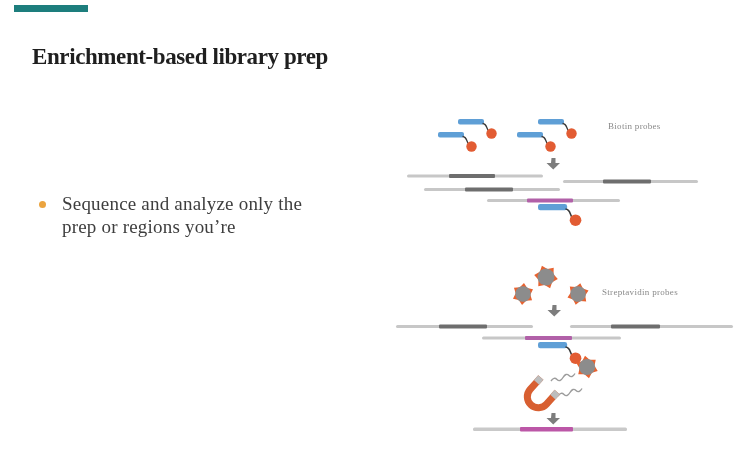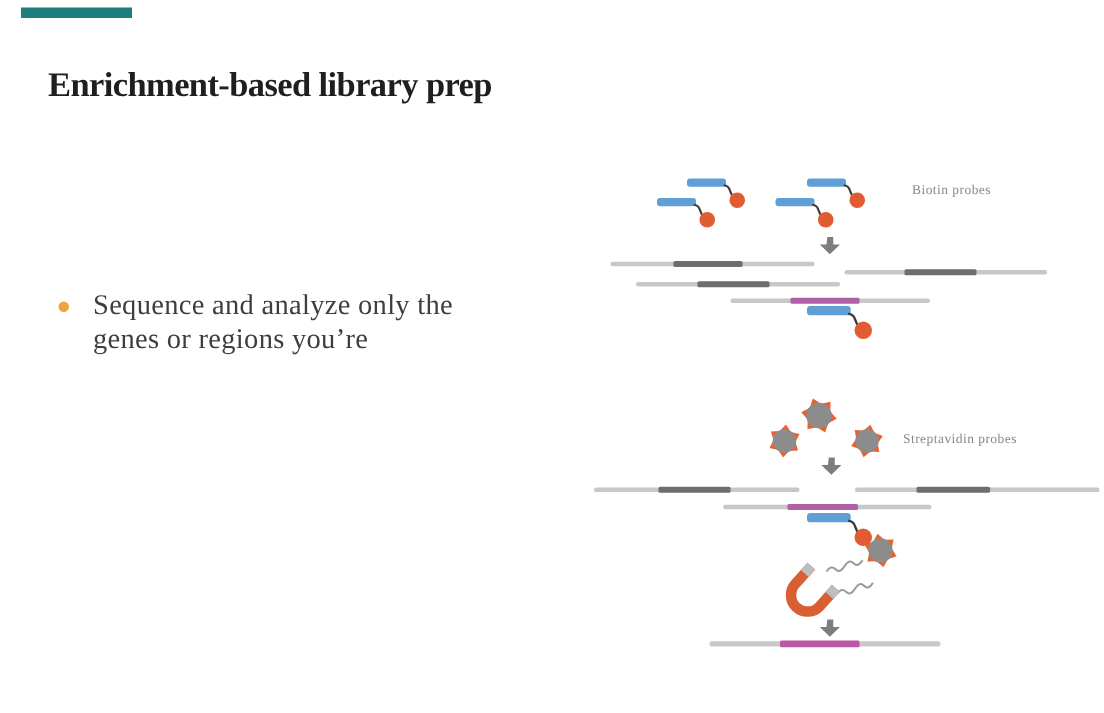--- a/index.html
+++ b/index.html
@@ -46,21 +46,21 @@
 
   <div class="brand-bar"></div>
 
   <h1 class="title" style="margin:0">Enrichment-based library prep</h1>
 
   <div class="bullets">
     <div class="bullet">
       <span class="dot"></span>
       <div class="btext">
         <div>Sequence and analyze only the</div>
-        <div>genes or regions you’re</div>
+        <div>prep or regions you’re</div>
       </div>
     </div>
   </div>
 
   <span class="diagram-label" id="biotin-label">Biotin probes</span>
   <span class="diagram-label" id="streptavidin-label">Streptavidin probes</span>
 
   <svg class="diagram" width="736" height="475" viewBox="0 0 736 475">
     <defs>
       <g id="probe">

